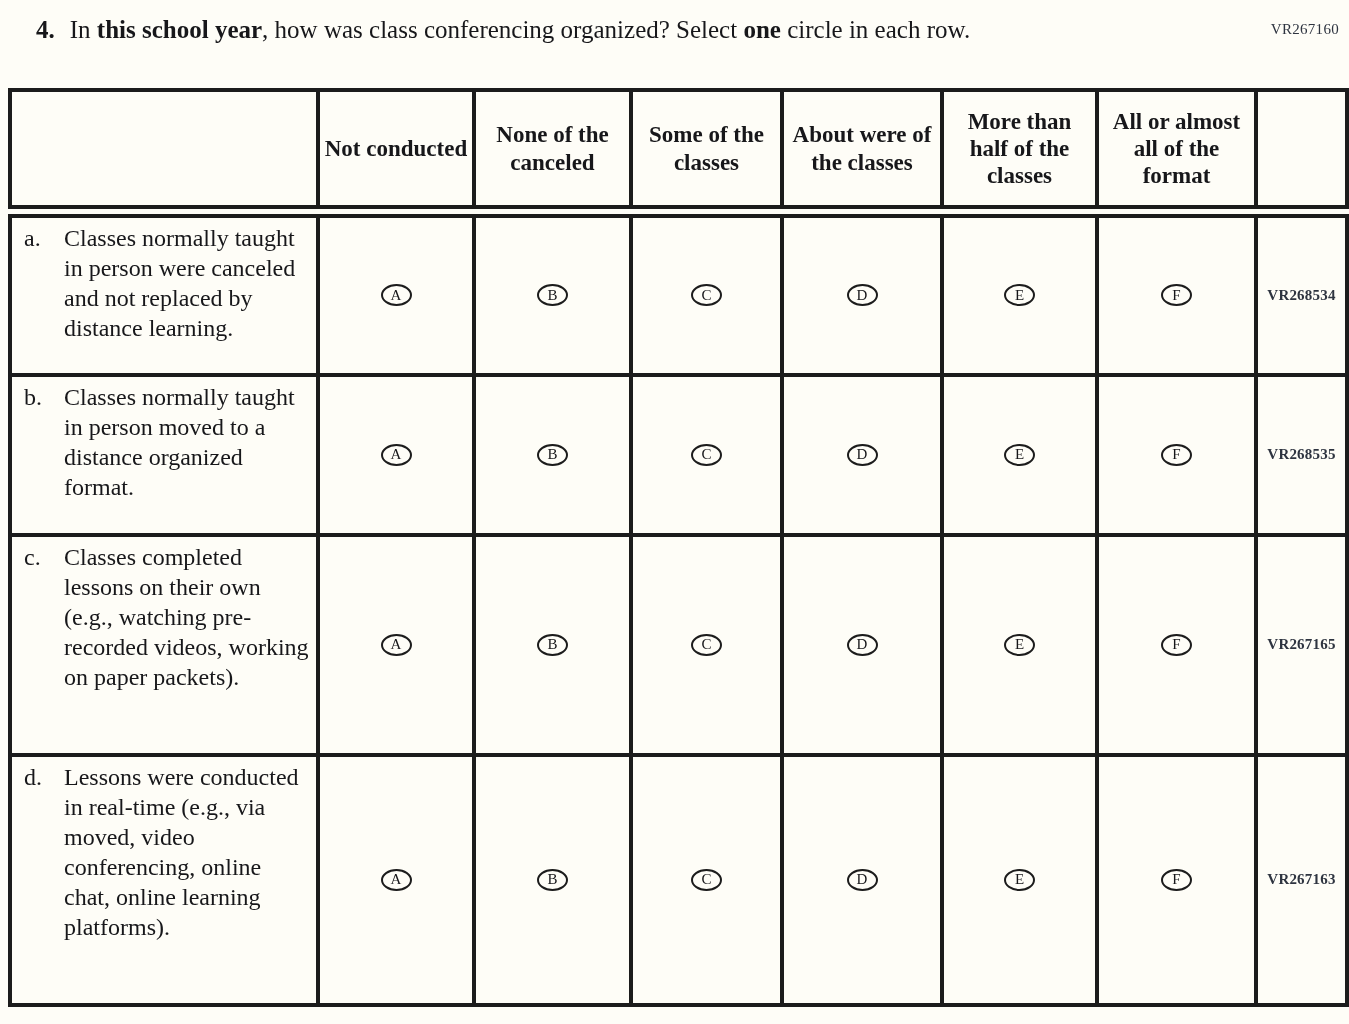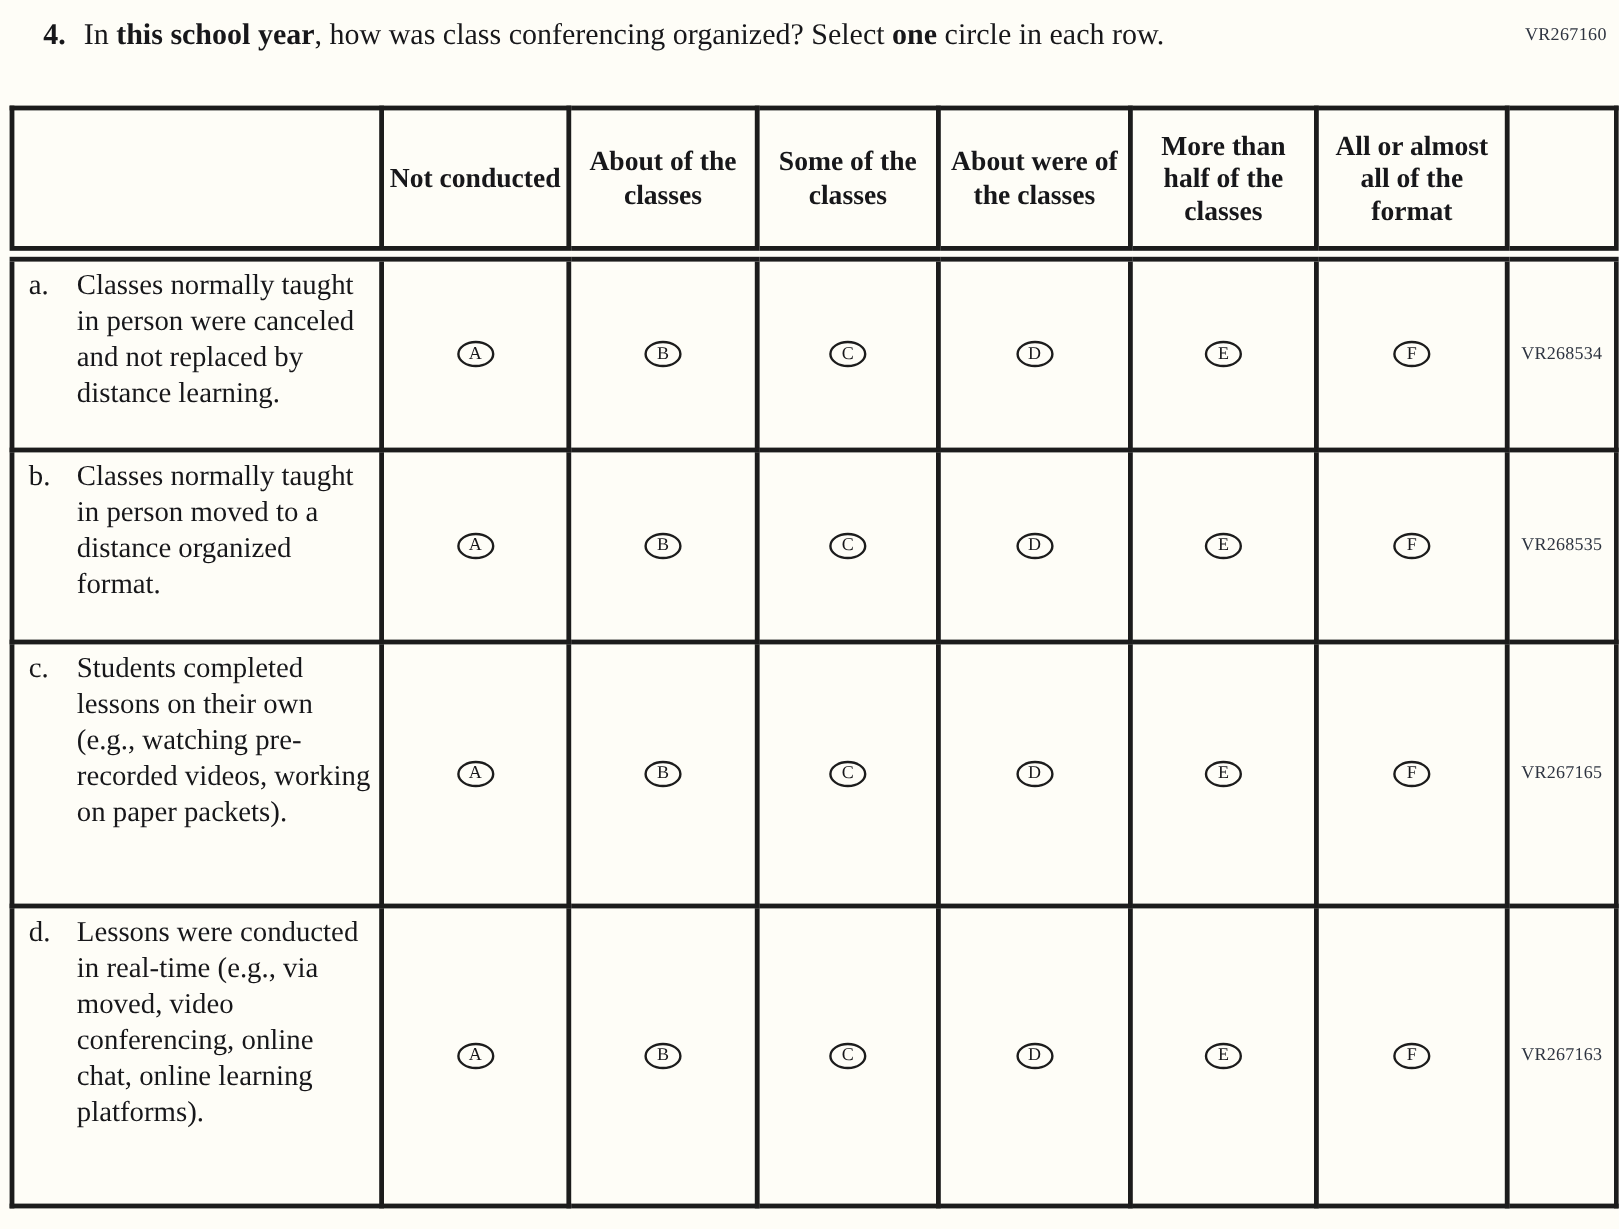--- a/index.html
+++ b/index.html
@@ -83,20 +83,21 @@
     cursor: pointer;
     background: transparent;
   }
   td.codecell {
     text-align: center;
     vertical-align: middle;
     font-size: 15px;
     color: #2e3440;
     padding: 0 2px;
     letter-spacing: 0.2px;
+    font-weight: bold;
   }
   tr.row-a { height: 163px; }
   tr.row-b { height: 160px; }
   tr.row-c { height: 220px; }
   tr.row-d { height: 250px; }
 </style>
 </head>
 <body>
 
 <div class="page">
@@ -115,21 +116,21 @@
         <col style="width:151px">
       <col style="width:160px">
         <col style="width:155px">
         <col style="width:159px">
         <col style="width:91px">
     </colgroup>
     <thead>
       <tr>
         <th></th>
         <th>Not conducted</th>
-        <th>About of the classes</th>
+        <th>None of the canceled</th>
         <th>Some of the classes</th>
         <th>About were of the classes</th>
         <th>More than half of the classes</th>
         <th>All or almost all of the format</th>
         <th></th>
       </tr>
     </thead>
     <tbody>
 
       <tr class="row-a">
@@ -161,21 +162,21 @@
         <td class="opt"><span class="bubble">D</span></td>
         <td class="opt"><span class="bubble">E</span></td>
         <td class="opt"><span class="bubble">F</span></td>
         <td class="codecell">VR268535</td>
       </tr>
 
       <tr class="row-c">
         <td class="stub">
           <div class="stubwrap">
             <span class="row-letter">c.</span>
-            <span class="row-text">Students completed lessons on their own (e.g., watching pre-recorded videos, working on paper packets).</span>
+            <span class="row-text">Classes completed lessons on their own (e.g., watching pre-recorded videos, working on paper packets).</span>
           </div>
         </td>
         <td class="opt"><span class="bubble">A</span></td>
         <td class="opt"><span class="bubble">B</span></td>
         <td class="opt"><span class="bubble">C</span></td>
         <td class="opt"><span class="bubble">D</span></td>
         <td class="opt"><span class="bubble">E</span></td>
         <td class="opt"><span class="bubble">F</span></td>
         <td class="codecell">VR267165</td>
       </tr>

